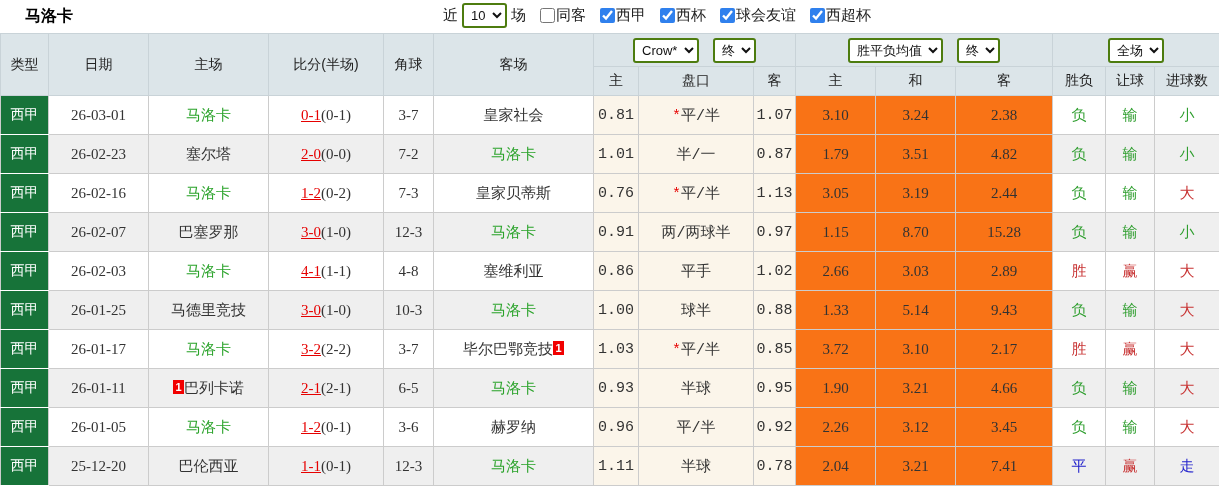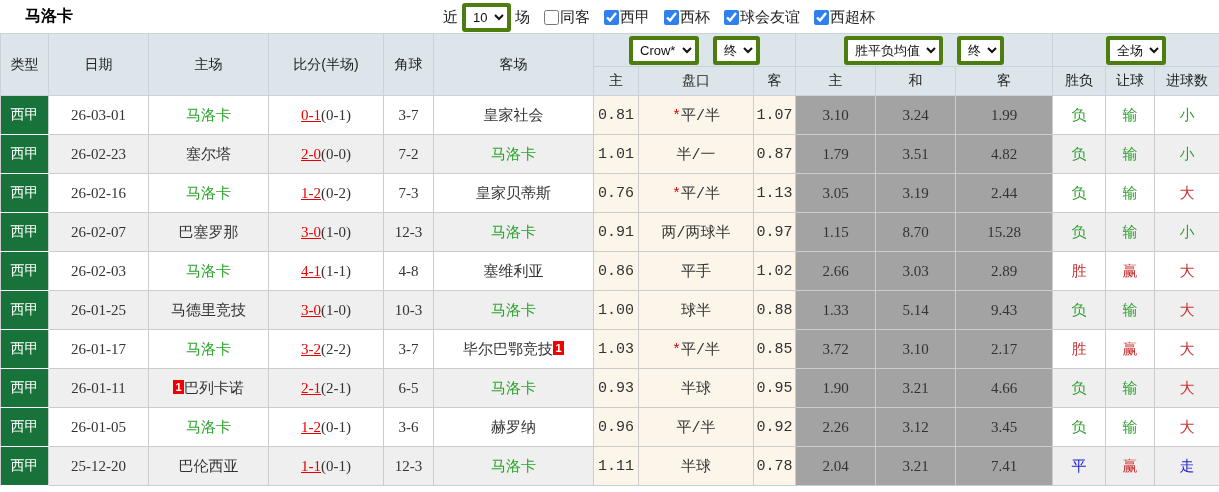--- a/index.html
+++ b/index.html
@@ -7,21 +7,21 @@
     width:1219px;height:492px;overflow:hidden;background:#fff;
     font-family:"Liberation Serif","DejaVu Serif",serif;color:#333;
   }
   
   .topbar{position:relative;height:31px;}
   .title{position:absolute;left:25px;top:6px;font-size:16px;font-weight:bold;color:#000;}
   .controls{position:absolute;left:443px;top:3px;display:flex;align-items:center;font-size:15px;color:#222;}
   .controls select{margin:0 4px;}
   select{
     font-family:"Liberation Sans","DejaVu Sans",sans-serif;
-    font-size:13px;background:#fff;border:4px solid #4d7c0f;border-radius:3px;
+    font-size:13px;background:#fff;border:2px solid #4d7c0f;border-radius:3px;
     padding:2px 3px;color:#111;
   }
   .chk{display:flex;align-items:center;margin-left:14px;cursor:default;}
   .chk input{width:15px;height:15px;margin:0 1px 0 0;accent-color:#2f80ed;}
   
   table{border-collapse:collapse;table-layout:fixed;width:1219px;margin-top:2px;}
   thead th{
     background:#dce5e9;font-weight:normal;font-size:14px;color:#222;
     border:1px solid #c9d3d8;font-family:"Liberation Sans","DejaVu Sans",sans-serif;
   }
@@ -32,21 +32,21 @@
     border:1px solid #ccc;height:36px;text-align:center;font-size:15px;
     vertical-align:middle;background:#fff;overflow:hidden;white-space:nowrap;
   }
   tbody tr:nth-child(even) td.alt{background:#efefef;}
   tbody tr td.type{
     background:#177339;color:#fff;font-size:14px;
     border-bottom:1px solid #fff;border-top:1px solid #fff;
     font-family:"Liberation Sans","DejaVu Sans",sans-serif;
   }
   tbody tr td.odds{background:#fbf5ea;font-family:Liberation Mono, monospace;}
-  tbody tr td.mean{background:#a3a3a3;}
+  tbody tr td.mean{background:#f97316;}
   .ft{color:#e60000;text-decoration:underline;}
   .ht{color:#333;}
   .star{color:#e60000;}
   .t-green{color:#2ba32b;cursor:pointer;}
   .t-dark{color:#333;cursor:pointer;}
   .c-red{color:#c83434;}
   .c-green{color:#2e9e2e;}
   .c-blue{color:#2222cc;}
   .badge{
     display:inline-block;background:#f10000;color:#fff;font-size:11px;
@@ -155,21 +155,21 @@
     <td class="alt"><span>26-03-01</span></td>
     <td class="alt"><span class="t-green">马洛卡</span></td>
     <td class="alt"><span class="ft">0-1</span><span class="ht">(0-1)</span></td>
     <td class="alt"><span>3-7</span></td>
     <td class="alt"><span class="t-dark">皇家社会</span></td>
     <td class="odds"><span>0.81</span></td>
     <td class="odds"><span class="star">*</span><span>平/半</span></td>
     <td class="odds"><span>1.07</span></td>
     <td class="mean"><span>3.10</span></td>
     <td class="mean"><span>3.24</span></td>
-    <td class="mean"><span>1.99</span></td>
+    <td class="mean"><span>2.38</span></td>
     <td class="alt"><span class="c-green">负</span></td>
     <td class="alt"><span class="c-green">输</span></td>
     <td class="alt"><span class="c-green">小</span></td>
   </tr>
 
   <tr>
     <td class="type"><span>西甲</span></td>
     <td class="alt"><span>26-02-23</span></td>
     <td class="alt"><span class="t-dark">塞尔塔</span></td>
     <td class="alt"><span class="ft">2-0</span><span class="ht">(0-0)</span></td>

